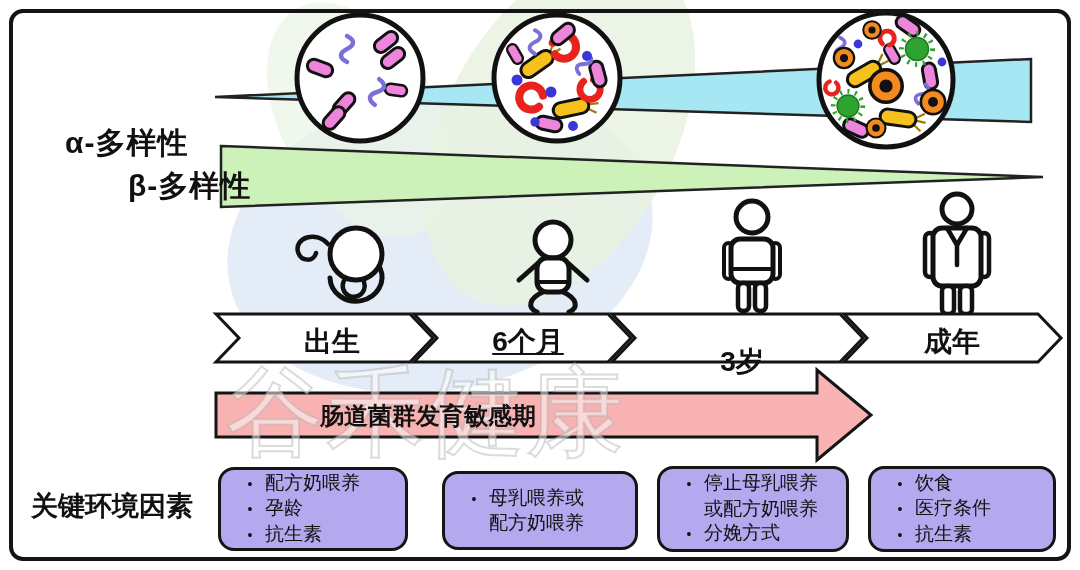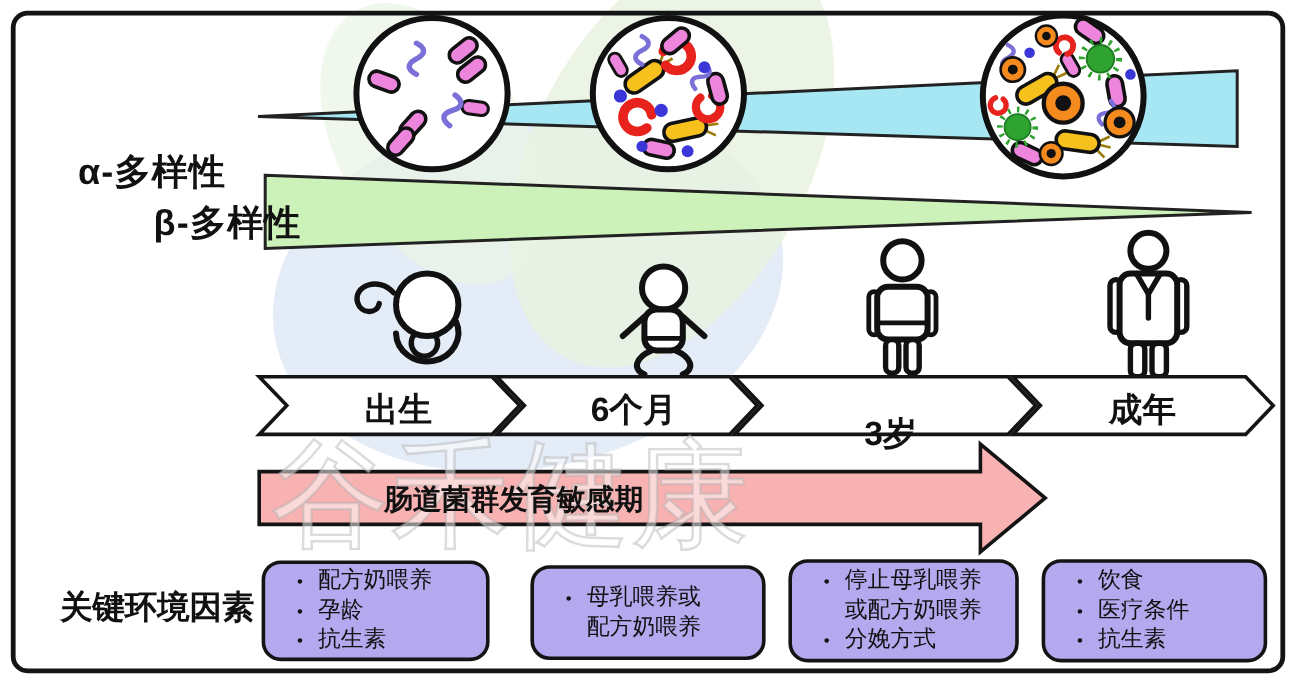--- a/index.html
+++ b/index.html
@@ -9,24 +9,24 @@
   }
   .border-overlay{
     position:absolute;left:9px;top:9px;right:9px;bottom:9px;
     border:4px solid #141414;border-radius:14px;pointer-events:none;z-index:10;
   }
   svg.art{position:absolute;left:0;top:0;z-index:1;}
   .lbl{position:absolute;font-weight:bold;white-space:nowrap;z-index:4;}
   .axis-lbl{font-size:30px;letter-spacing:1px;}
   #alpha-lbl{left:65px;top:80px;margin-top:43px;}
   #beta-lbl{left:80px;top:166px;margin-left:48px;}
-  #env-lbl{left:31px;top:488px;font-size:27px;margin-left:19px;}
+  #env-lbl{left:31px;top:488px;font-size:27px;}
   .stage-lbl{font-size:28px;top:323px;width:200px;text-align:center;}
   #stage1{left:232px;}
-  #stage2{left:428px;}
+  #stage2{left:428px;text-decoration:underline;}
   #stage3{left:642px;margin-top:20px;}
   #stage4{left:852px;}
   #arrow-lbl{left:320px;top:400px;width:420px;font-size:24px;}
   .watermark{
     position:absolute;left:226px;top:362px;z-index:2;
     font-size:98px;font-weight:normal;line-height:100px;letter-spacing:2px;
     color:rgba(255,255,255,0.50);
     -webkit-text-stroke:2px rgba(176,176,176,0.45);
     white-space:nowrap;pointer-events:none;
   }

